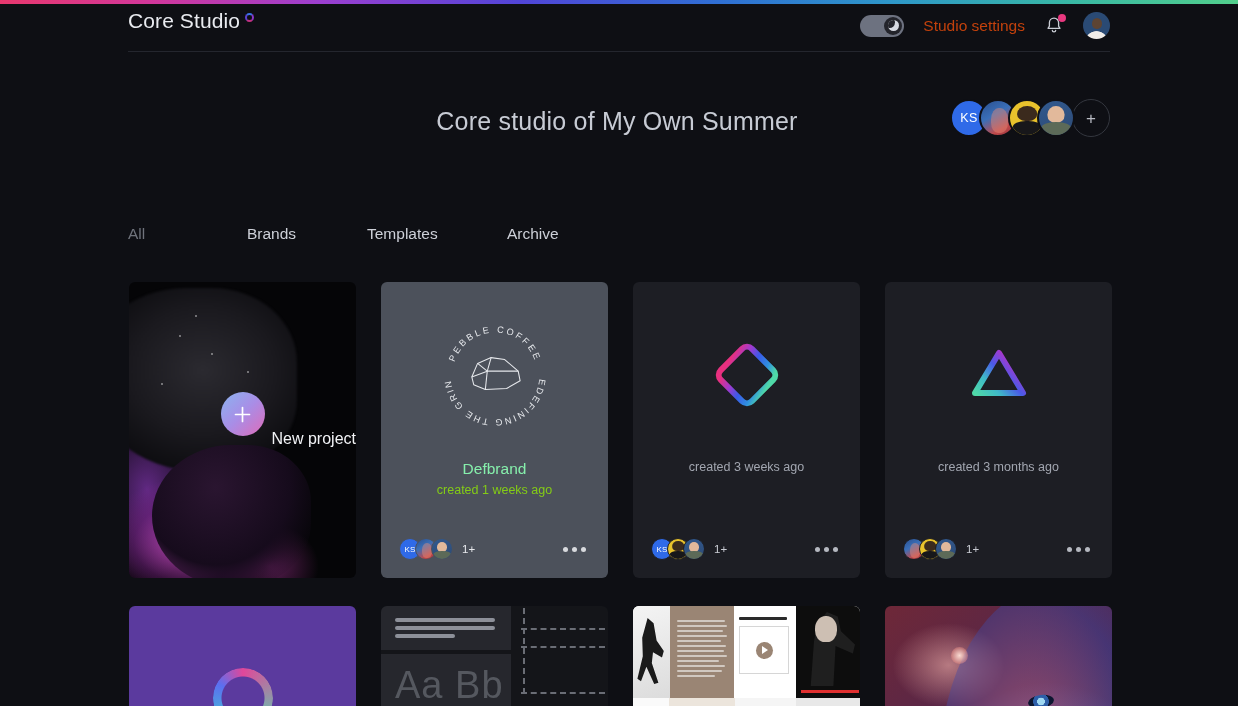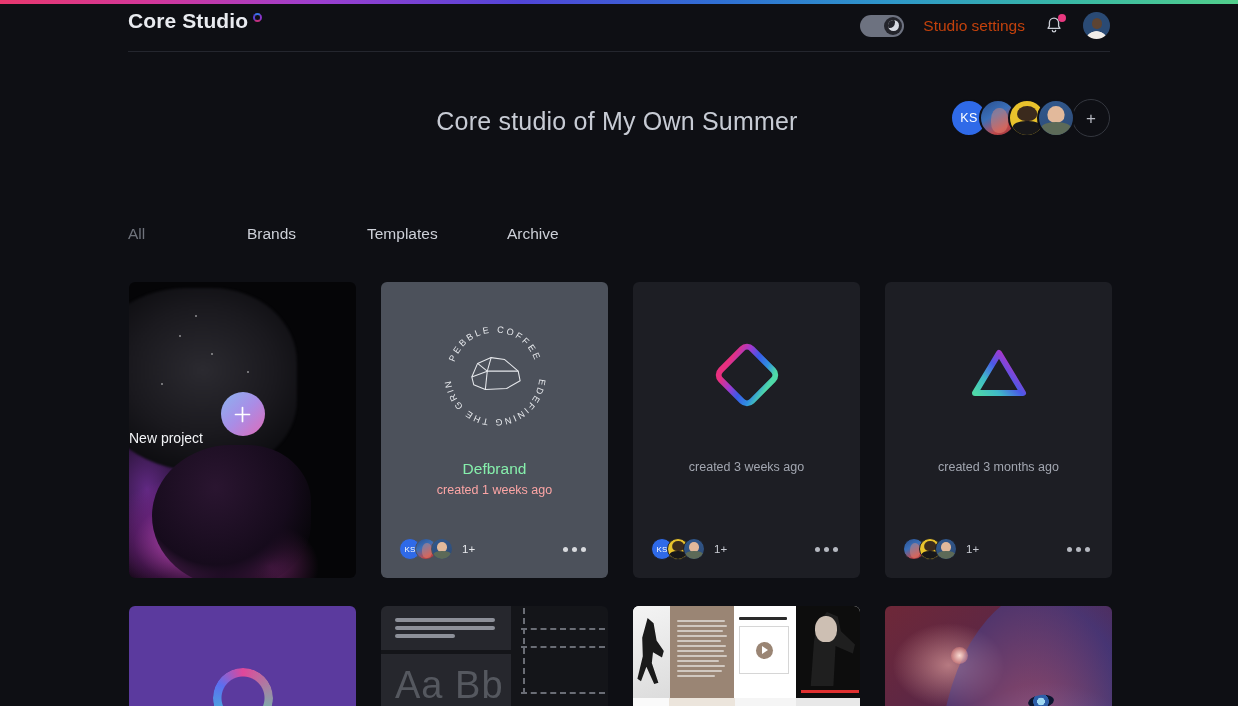--- a/index.html
+++ b/index.html
@@ -50,21 +50,21 @@
     position: absolute;
     left: 128px;
     top: 6px;
     display: flex;
     align-items: flex-start;
     gap: 5px;
     cursor: pointer;
   }
   .brand-text {
     font-size: 21px;
-    font-weight: 700;
+    font-weight: 400;
     color: #e9ebf0;
     letter-spacing: .1px;
     line-height: 1;
   }
   .brand-ring {
     width: 9px; height: 9px;
     border-radius: 50%;
     border: 2px solid;
     border-color: #3a73e8 #8b35c8 #c0307f #5b3fd0;
     margin-top: 3px;
@@ -361,22 +361,22 @@
     align-items: center;
     justify-content: center;
     z-index: 3;
   }
   .newproj-plus svg { display: block; }
 
   .newproj-label {
     position: absolute;
     left: 0; right: 0;
     top: 148px;
-    text-align: left;
-    font-size: 14px;
+    text-align: right;
+    font-size: 16px;
     color: #f2f3f6;
     z-index: 3;
   }
 
   
   .card-art {
     position: absolute;
     left: 0; right: 0;
     top: 0;
     height: 186px;
@@ -393,21 +393,21 @@
   .card-name {
     font-size: 15.5px;
     color: #dfe2e8;
     margin-bottom: 5px;
   }
   .card-sub {
     font-size: 12.5px;
     color: #a2a6b0;
   }
   .card.light .card-name { color: #86efac; }
-  .card.light .card-sub  { color: #fca5a5; }
+  .card.light .card-sub  { color: #84cc16; }
 
   .card-footer {
     position: absolute;
     left: 18px; right: 18px;
     bottom: 18px;
     display: flex;
     align-items: center;
   }
   .f-avatars { display: flex; align-items: center; }
   .f-av {

